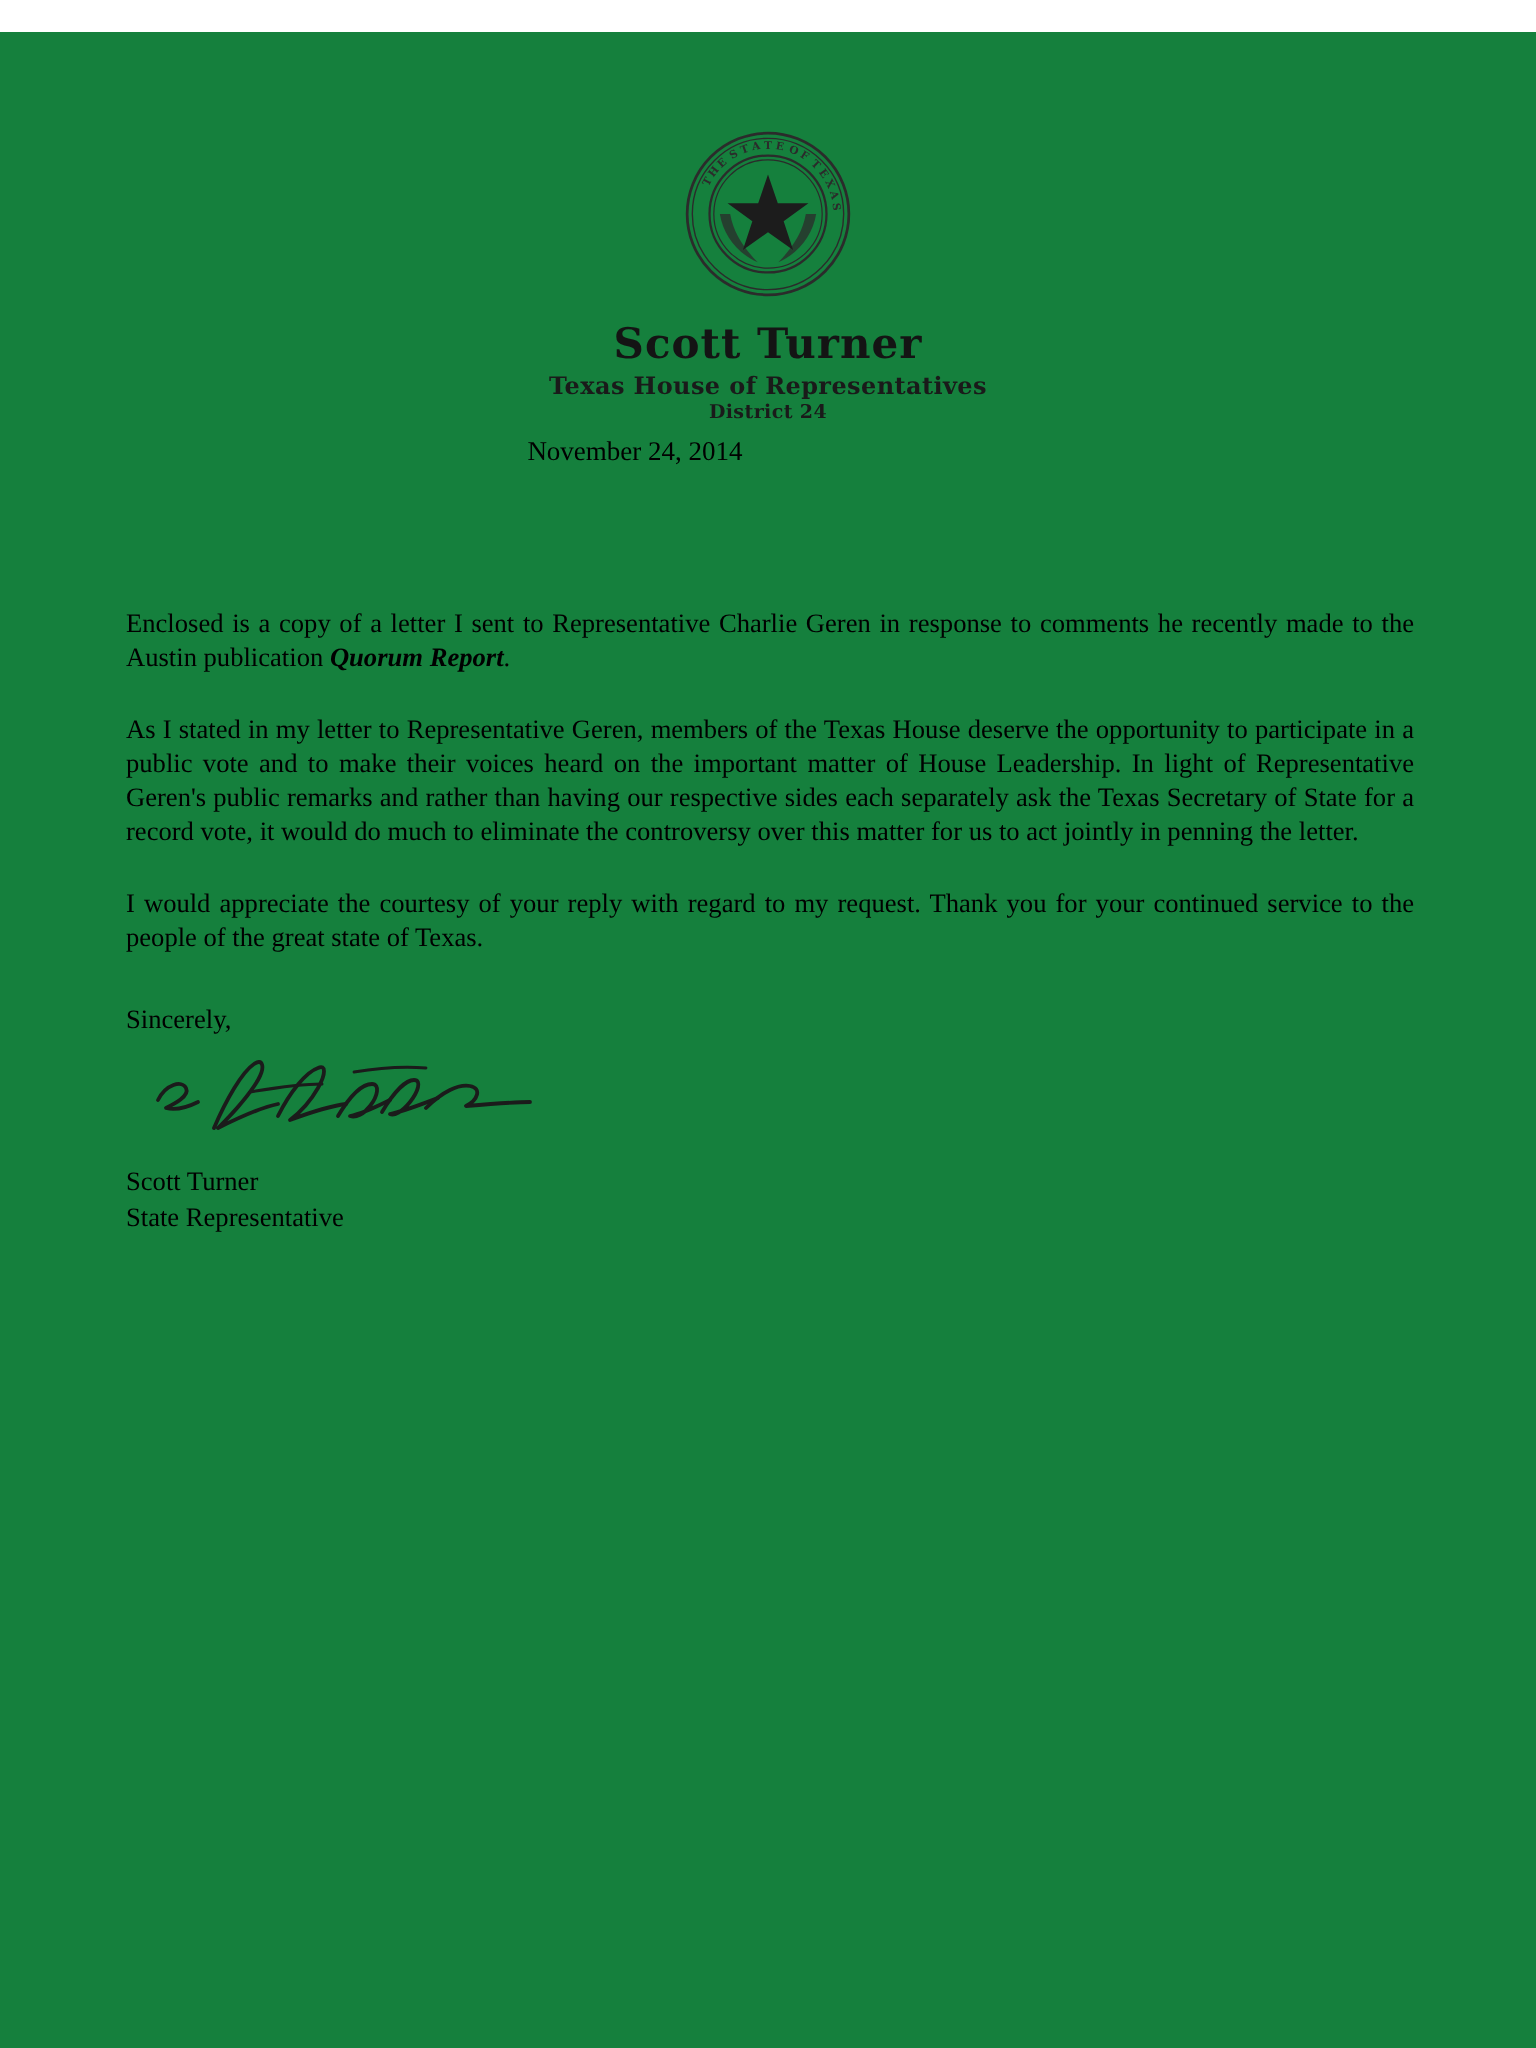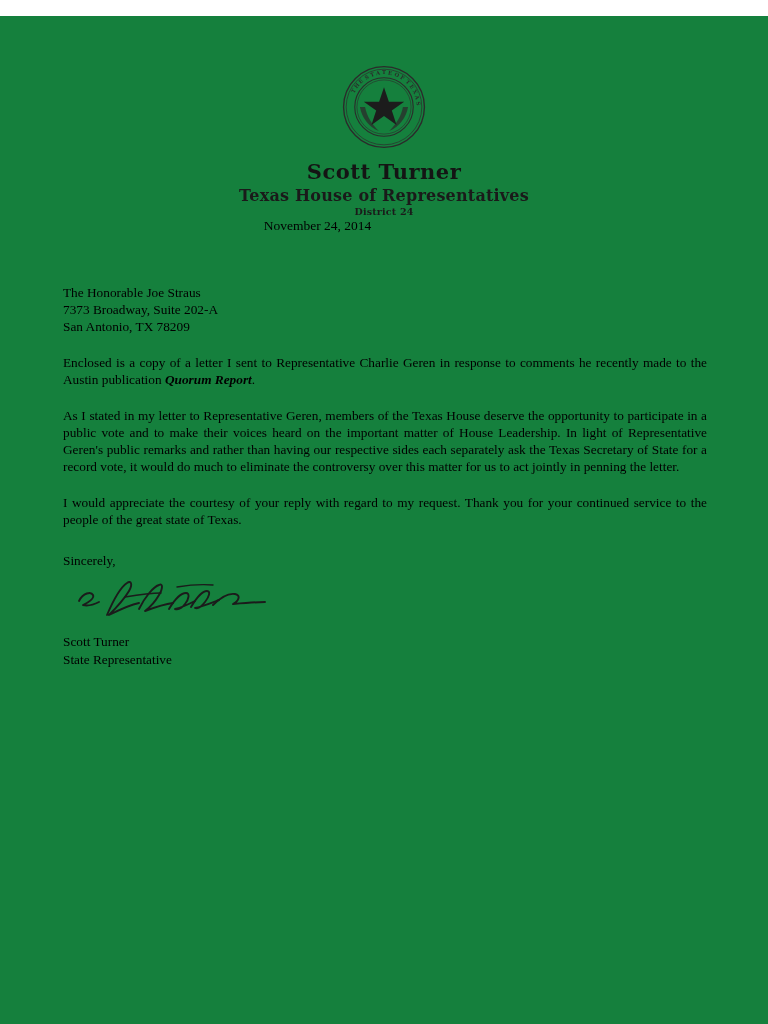--- a/index.html
+++ b/index.html
@@ -48,21 +48,21 @@
     font-weight: bold;
     font-size: 21px;
     letter-spacing: 0.5px;
     color: #141414;
     line-height: 1.1;
   }
   .lh-sub1 {
     margin-top: 3px;
     font-family: "DejaVu Serif", serif;
     font-weight: bold;
-    font-size: 16px;
+    font-size: 12px;
     color: #1a1a1a;
     letter-spacing: 0.2px;
   }
   .lh-sub2 {
     margin-top: 1px;
     font-family: "DejaVu Serif", serif;
     font-weight: bold;
     font-size: 9.5px;
     color: #1a1a1a;
     letter-spacing: 0.2px;
@@ -159,25 +159,20 @@
 
     <div class="lh-name">Scott Turner</div>
     <div class="lh-sub1">Texas House of Representatives</div>
     <div class="lh-sub2">District 24</div>
   </div>
 
   <div class="date">November 24, 2014</div>
 
   <div class="content">
 
-    <div class="addr">
-      <div class="addr-line">The Honorable Joe Straus</div>
-      <div class="addr-line">7373 Broadway, Suite 202-A</div>
-      <div class="addr-line">San Antonio, TX 78209</div>
-    </div>
 
 
     <p class="para justified"><span>Enclosed is a copy of a letter I sent to Representative Charlie Geren in response to comments he recently made to the Austin publication </span><span class="italic">Quorum Report</span><span>.</span></p>
 
     <p class="para justified">As I stated in my letter to Representative Geren, members of the Texas House deserve the opportunity to participate in a public vote and to make their voices heard on the important matter of House Leadership. In light of Representative Geren's public remarks and rather than having our respective sides each separately ask the Texas Secretary of State for a record vote, it would do much to eliminate the controversy over this matter for us to act jointly in penning the letter.</p>
 
     <p class="para justified">I would appreciate the courtesy of your reply with regard to my request. Thank you for your continued service to the people of the great state of Texas.</p>
 
     <div class="closing">Sincerely,</div>
 

